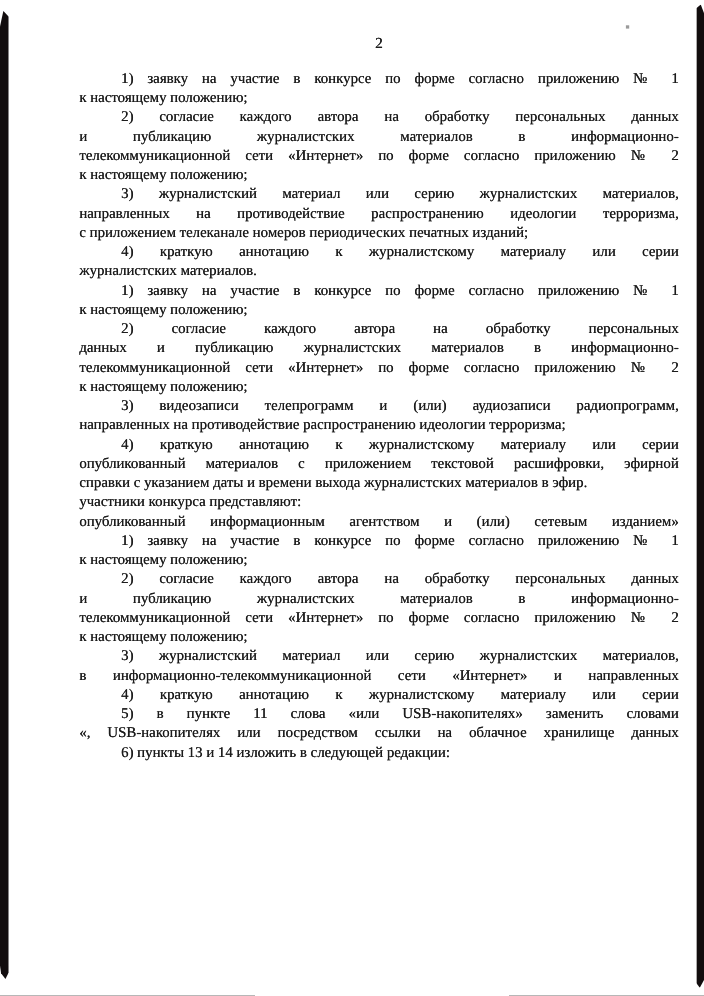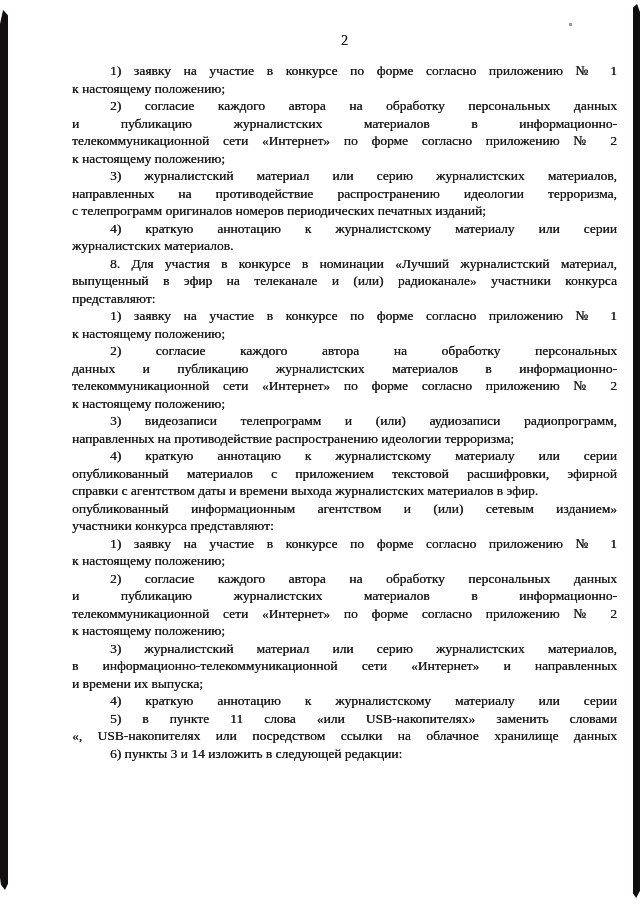--- a/index.html
+++ b/index.html
@@ -73,74 +73,68 @@
         </div>
         <div class="para">
           <div class="tl first j">2) согласие каждого автора на обработку персональных данных</div>
           <div class="tl j">и публикацию журналистских материалов в информационно-</div>
           <div class="tl j">телекоммуникационной сети «Интернет» по форме согласно приложению № 2</div>
           <div class="tl">к настоящему положению;</div>
         </div>
         <div class="para">
           <div class="tl first j">3) журналистский материал или серию журналистских материалов,</div>
           <div class="tl j">направленных на противодействие распространению идеологии терроризма,</div>
-          <div class="tl">с телепрограмм оригиналов номеров периодических печатных изданий;</div>
+          <div class="tl">с приложением телеканале номеров периодических печатных изданий;</div>
         </div>
         <div class="para">
           <div class="tl first j">4) краткую аннотацию к журналистскому материалу или серии</div>
           <div class="tl">журналистских материалов.</div>
-        </div>
-        <div class="para">
-          <div class="tl first j">8. Для участия в конкурсе в номинации «Лучший журналистский материал,</div>
-          <div class="tl j">выпущенный в эфир на телеканале и (или) радиоканале» участники конкурса</div>
-          <div class="tl">представляют:</div>
         </div>
         <div class="para">
           <div class="tl first j">1) заявку на участие в конкурсе по форме согласно приложению № 1</div>
           <div class="tl">к настоящему положению;</div>
         </div>
         <div class="para">
           <div class="tl first j">2) согласие каждого автора на обработку персональных</div>
           <div class="tl j">данных и публикацию журналистских материалов в информационно-</div>
           <div class="tl j">телекоммуникационной сети «Интернет» по форме согласно приложению № 2</div>
           <div class="tl">к настоящему положению;</div>
         </div>
         <div class="para">
           <div class="tl first j">3) видеозаписи телепрограмм и (или) аудиозаписи радиопрограмм,</div>
           <div class="tl">направленных на противодействие распространению идеологии терроризма;</div>
         </div>
         <div class="para">
           <div class="tl first j">4) краткую аннотацию к журналистскому материалу или серии</div>
           <div class="tl j">опубликованный материалов с приложением текстовой расшифровки, эфирной</div>
-          <div class="tl">справки с агентством даты и времени выхода журналистских материалов в эфир.</div>
+          <div class="tl">справки с указанием даты и времени выхода журналистских материалов в эфир.</div>
         </div>
         <div class="para">
+          <div class="tl">участники конкурса представляют:</div>
           <div class="tl j">опубликованный информационным агентством и (или) сетевым изданием»</div>
-          <div class="tl">участники конкурса представляют:</div>
         </div>
         <div class="para">
           <div class="tl first j">1) заявку на участие в конкурсе по форме согласно приложению № 1</div>
           <div class="tl">к настоящему положению;</div>
         </div>
         <div class="para">
           <div class="tl first j">2) согласие каждого автора на обработку персональных данных</div>
           <div class="tl j">и публикацию журналистских материалов в информационно-</div>
           <div class="tl j">телекоммуникационной сети «Интернет» по форме согласно приложению № 2</div>
           <div class="tl">к настоящему положению;</div>
         </div>
         <div class="para">
           <div class="tl first j">3) журналистский материал или серию журналистских материалов,</div>
           <div class="tl j">в информационно-телекоммуникационной сети «Интернет» и направленных</div>
-          <div class="tl">и времени их выпуска;</div>
         </div>
         <div class="para">
           <div class="tl first j">4) краткую аннотацию к журналистскому материалу или серии</div>
         </div>
         <div class="para">
           <div class="tl first j">5) в пункте 11 слова «или USB-накопителях» заменить словами</div>
           <div class="tl j">«, USB-накопителях или посредством ссылки на облачное хранилище данных</div>
         </div>
         <div class="para">
-          <div class="tl first">6) пункты 3 и 14 изложить в следующей редакции:</div>
+          <div class="tl first">6) пункты 13 и 14 изложить в следующей редакции:</div>
         </div>
       </div>
   </div>
 </div>
 
 </body></html>

